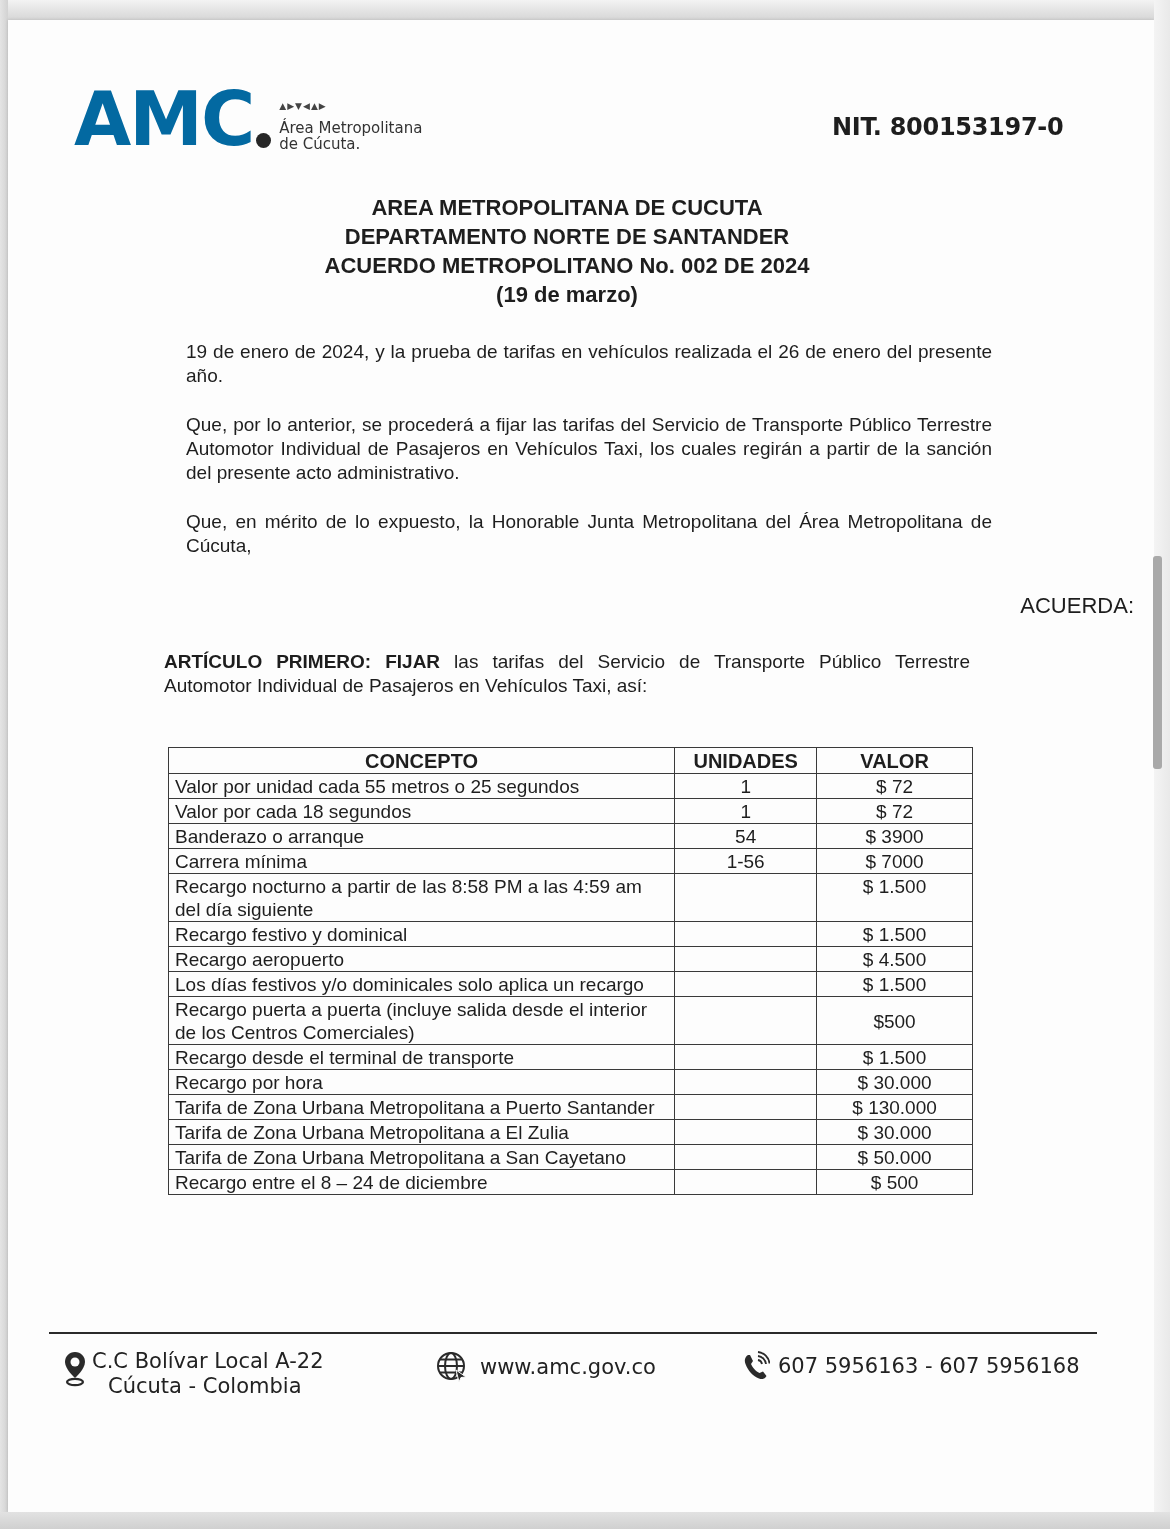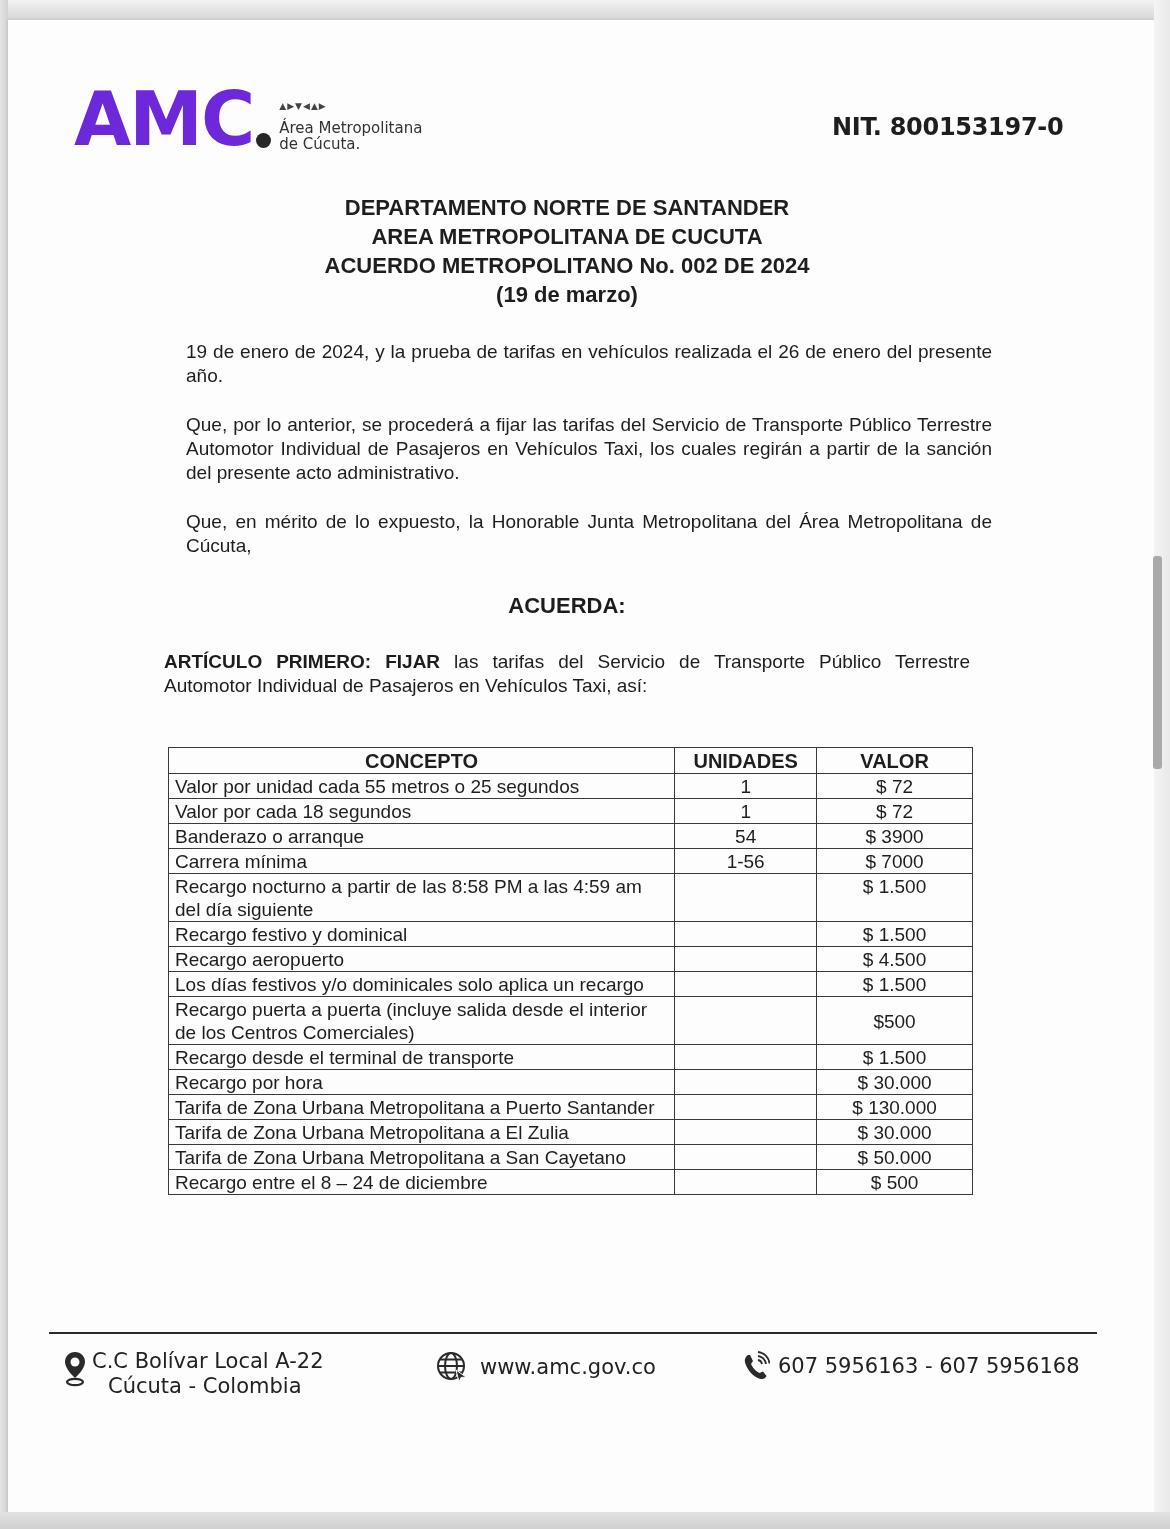--- a/index.html
+++ b/index.html
@@ -46,21 +46,21 @@
     
     .logo {
       position: absolute; left: 74px; top: 84px;
       display: flex; align-items: flex-end;
     }
     .logo-mark {
       font-family: "DejaVu Sans", sans-serif;
       font-weight: bold;
       font-size: 74px;
       letter-spacing: -2px;
-      color: #6d28d9;
+      color: #0369a1;
       line-height: 70px;
     }
     .logo-dot {
       width: 15px; height: 15px; border-radius: 50%;
       background: #262626; margin: 0 8px 6px 3px;
     }
     .logo-text {
       display: flex; flex-direction: column;
       font-family: "DejaVu Sans", sans-serif;
       font-size: 15px; line-height: 16px; color: #333;
@@ -85,21 +85,21 @@
 
     .para {
       position: absolute; left: 164px; width: 806px;
       font-size: 19px; line-height: 24px; color: #1e1e1e;
       text-align: justify;
       margin-left: 22px;
     }
 
     .acuerda {
       position: absolute; left: 0; width: 1134px; top: 593px;
-      text-align: center; font-weight: bold; font-size: 22px;
+      text-align: right; font-weight: normal; font-size: 22px;
     }
 
     .article {
       position: absolute; left: 164px; width: 806px; top: 650px;
       font-size: 19px; line-height: 24px; text-align: justify;
     }
     .article b { font-weight: bold; }
 
     
     .tariff-table {
@@ -158,22 +158,22 @@
   <span class="logo-dot"></span>
   <span class="logo-text">
     <span class="logo-arrows">▲▶▼◀▲▶</span>
     <span>Área Metropolitana</span>
     <span>de Cúcuta.</span>
   </span>
 </div>
 <div class="nit">NIT. 800153197-0</div>
 
 <div class="title-block">
+  <div>AREA METROPOLITANA DE CUCUTA</div>
   <div>DEPARTAMENTO NORTE DE SANTANDER</div>
-  <div>AREA METROPOLITANA DE CUCUTA</div>
   <div>ACUERDO METROPOLITANO No. 002 DE 2024</div>
   <div>(19 de marzo)</div>
 </div>
 
 <div class="para" style="top:340px;">19 de enero de 2024, y la prueba de tarifas en vehículos realizada el 26 de enero del presente año.</div>
 <div class="para" style="top:413px;">Que, por lo anterior, se procederá a fijar las tarifas del Servicio de Transporte Público Terrestre Automotor Individual de Pasajeros en Vehículos Taxi, los cuales regirán a partir de la sanción del presente acto administrativo.</div>
 <div class="para" style="top:510px;">Que, en mérito de lo expuesto, la Honorable Junta Metropolitana del Área Metropolitana de Cúcuta,</div>
 
 <div class="acuerda">ACUERDA:</div>
 

